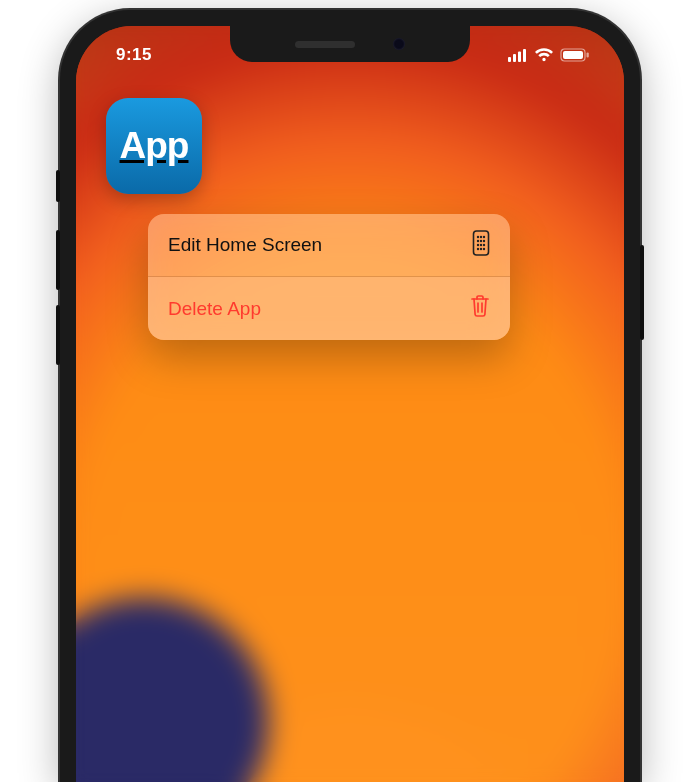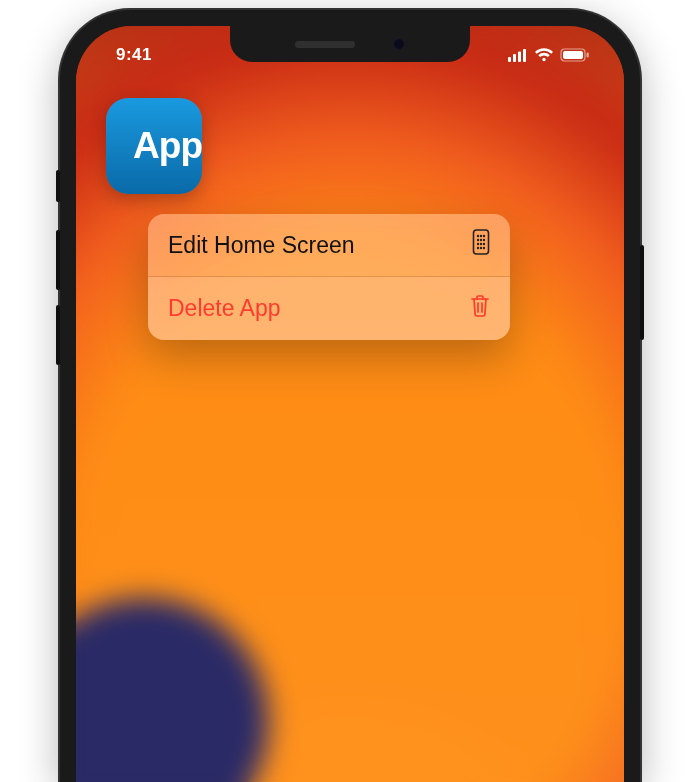--- a/index.html
+++ b/index.html
@@ -73,44 +73,45 @@
     }
     .sb-time { font-size: 17px; font-weight: 600; letter-spacing: .5px; margin-left: 12px;}
     .sb-right { display:flex; align-items:center; gap:6px; margin-right: 6px;}
     .sb-right svg{ display:block;}
     .app-icon {
       position: absolute;
       top: 72px; left: 30px;
       width: 96px; height: 96px;
       border-radius: 22px;
       background: linear-gradient(180deg,#1a9adf,#0a6aa8);
-      display:flex; align-items:center; justify-content:flex-end;
+      display:flex; align-items:center; justify-content:center;
       box-shadow: 0 6px 18px rgba(0,0,0,.25);
       z-index: 10;
+      text-decoration: underline;
     }
     .app-icon span{
       color:#fff; font-weight:700; font-size:37px; font-family: "Helvetica Neue", Arial, sans-serif;
       letter-spacing: -1px;
     }
     .context-menu{
       position:absolute;
       top: 188px; left: 72px;
       width: 362px;
       border-radius: 16px;
       overflow:hidden;
       background: rgba(255,225,200,.45);
       backdrop-filter: blur(18px) saturate(140%);
       box-shadow: 0 18px 40px rgba(0,0,0,.25);
       z-index: 12;
     }
     .menu-item{
       display:flex; align-items:center; justify-content:space-between;
       height: 63px;
       padding: 0 20px;
-      font-size: 23px;
+      font-size: 19px;
       color:#111;
       border-bottom: 1px solid rgba(120,60,20,.22);
     }
     .menu-item:last-child{ border-bottom:none; color:#ff3a2e;}
     .menu-item:last-child{ background: rgba(255,200,160,.28);}
     .menu-item svg{ flex:0 0 auto;}
   </style>
 </head>
 <body>
 
@@ -120,21 +121,21 @@
   <div class="side-btn vol2"></div>
   <div class="side-btn power"></div>
 
   <div class="screen">
     <div class="notch">
       <div class="speaker"></div>
       <div class="cam"></div>
     </div>
 
     <div class="statusbar">
-      <div class="sb-time">9:41</div>
+      <div class="sb-time">9:15</div>
       <div class="sb-right">
         <span>
           <svg width="20" height="13" viewBox="0 0 20 13">
             <rect x="0" y="8" width="3" height="5" rx="1" fill="#fff"></rect>
             <rect x="5" y="5" width="3" height="8" rx="1" fill="#fff"></rect>
             <rect x="10" y="2.5" width="3" height="10.5" rx="1" fill="#fff"></rect>
             <rect x="15" y="0" width="3" height="13" rx="1" fill="#fff"></rect>
           </svg>
         </span>
         <span>

